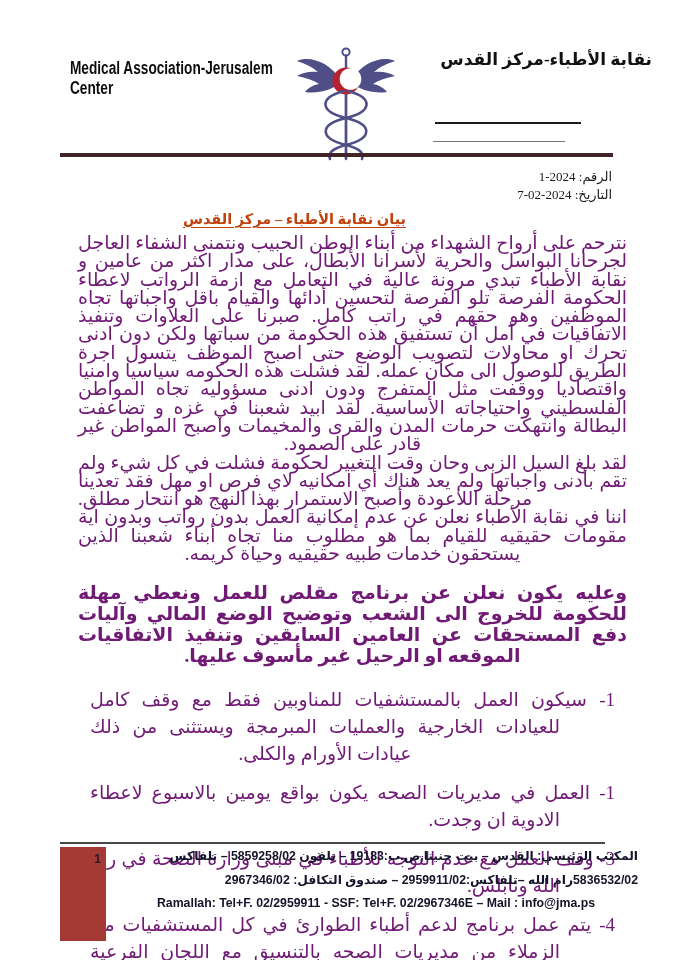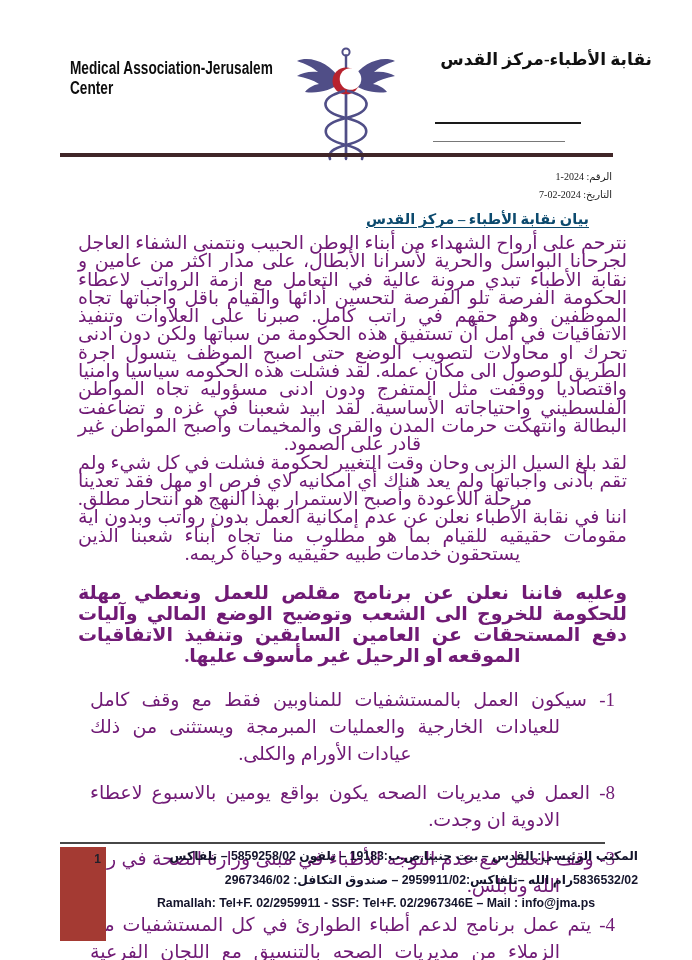--- a/index.html
+++ b/index.html
@@ -9,23 +9,23 @@
   .org-en{position:absolute;left:70px;top:59px;font-family:"Liberation Sans","DejaVu Sans",sans-serif;
           font-weight:bold;font-size:17.5px;line-height:1.12;color:#0d0d0d;
           transform:scaleX(0.78);transform-origin:left top;white-space:nowrap;}
   .logo{position:absolute;left:294px;top:45px;}
   .org-ar{position:absolute;right:40px;top:49px;font-size:17px;font-weight:bold;color:#111;direction:rtl;}
   .sig1{position:absolute;left:435px;top:122px;width:146px;height:2px;background:#1a1a1a;}
   .sig2{position:absolute;left:433px;top:141px;width:132px;height:1px;background:#787878;}
   .main-rule{position:absolute;left:60px;top:153px;width:553px;height:4px;background:#402628;}
   
   .meta{position:absolute;right:80px;top:168px;direction:rtl;text-align:right;
-        font-size:10px;line-height:18px;color:#1a1a1a;}
-  .doc-title{position:absolute;left:0;top:211px;width:589px;direction:rtl;
-        font-size:14.5px;font-weight:bold;text-decoration:underline;text-underline-offset:3px;color:#0c4a6e;}
+        font-size:13px;line-height:18px;color:#1a1a1a;}
+  .doc-title{position:absolute;left:0;top:211px;width:589px;text-align:center;direction:rtl;
+        font-size:14.5px;font-weight:bold;text-decoration:underline;text-underline-offset:3px;color:#c2410c;}
   
   .content{position:absolute;left:78px;top:234px;width:549px;direction:rtl;
            font-size:19px;line-height:18.3px;text-align:justify;color:#701a75;}
   .content p{margin:0;}
   .p-last-center{text-align-last:center;}
   .p-last-left{text-align-last:left;}
   .emphasis{margin-top:19px !important;font-weight:bold;line-height:21px;text-align-last:center;}
   .measures{margin-top:20px;padding:0 12px 0 12px;}
   .item{line-height:27px;margin-bottom:12px;padding-right:55px;text-indent:-55px;}
   .item-last-center{text-align-last:center;}
@@ -85,25 +85,25 @@
       <span>2024-02-7</span>
     </div>
   </div>
 
   <div class="doc-title">بيان نقابة الأطباء – مركز القدس</div>
 
   <div class="content">
     <p class="p-last-center">نترحم على أرواح الشهداء من أبناء الوطن الحبيب ونتمنى الشفاء العاجل لجرحانا البواسل والحرية لأسرانا الأبطال، على مدار اكثر من عامين و نقابة الأطباء تبدي مرونة عالية في التعامل مع ازمة الرواتب لاعطاء الحكومة الفرصة تلو الفرصة لتحسين أدائها والقيام باقل واجباتها تجاه الموظفين وهو حقهم في راتب كامل. صبرنا على العلاوات وتنفيذ الاتفاقيات في أمل أن تستفيق هذه الحكومة من سباتها ولكن دون ادنى تحرك او محاولات لتصويب الوضع حتى اصبح الموظف يتسول اجرة الطريق للوصول الى مكان عمله. لقد فشلت هذه الحكومه سياسيا وامنيا واقتصاديا ووقفت مثل المتفرج ودون ادنى مسؤوليه تجاه المواطن الفلسطيني واحتياجاته الأساسية. لقد ابيد شعبنا في غزه و تضاعفت البطالة وانتهكت حرمات المدن والقرى والمخيمات واصبح المواطن غير قادر على الصمود.</p>
     <p class="p-last-left">لقد بلغ السيل الزبى وحان وقت التغيير لحكومة فشلت في كل شيء ولم تقم بأدنى واجباتها ولم يعد هناك أي امكانيه لاي فرص او مهل فقد تعدينا مرحلة اللاعودة وأصبح الاستمرار بهذا النهج هو انتحار مطلق.</p>
     <p class="p-last-center">اننا في نقابة الأطباء نعلن عن عدم إمكانية العمل بدون رواتب وبدون اية مقومات حقيقيه للقيام بما هو مطلوب منا تجاه أبناء شعبنا الذين يستحقون خدمات طبيه حقيقيه وحياة كريمه.</p>
-    <p class="emphasis">وعليه فاننا نعلن عن برنامج مقلص للعمل ونعطي مهلة للحكومة للخروج الى الشعب وتوضيح الوضع المالي وآليات دفع المستحقات عن العامين السابقين وتنفيذ الاتفاقيات الموقعه او الرحيل غير مأسوف عليها.</p>
+    <p class="emphasis">وعليه يكون نعلن عن برنامج مقلص للعمل ونعطي مهلة للحكومة للخروج الى الشعب وتوضيح الوضع المالي وآليات دفع المستحقات عن العامين السابقين وتنفيذ الاتفاقيات الموقعه او الرحيل غير مأسوف عليها.</p>
 
     <div class="measures">
       <div class="item item-last-center">1- سيكون العمل بالمستشفيات للمناوبين فقط مع وقف كامل للعيادات الخارجية والعمليات المبرمجة ويستثنى من ذلك عيادات الأورام والكلى.</div>
-      <div class="item">8- العمل في مديريات الصحه يكون بواقع يومين بالاسبوع لاعطاء الادوية ان وجدت.</div>
+      <div class="item">1- العمل في مديريات الصحه يكون بواقع يومين بالاسبوع لاعطاء الادوية ان وجدت.</div>
       <div class="item">3- وقف العمل مع عدم التوجه للأطباء في مبنى وزارة الصحة في رام الله ونابلس.</div>
       <div class="item item-last-right">4- يتم عمل برنامج لدعم أطباء الطوارئ في كل المستشفيات من الزملاء من مديريات الصحه بالتنسيق مع اللجان الفرعية للنقابه.</div>
       <div class="item">5-العمل بقسم التحويلات يكون بواقع يومين أسبوعيا مع وضع اليه لانجاز التحويلات الطارئة.</div>
     </div>
   </div>
 
   <div class="footer-rule"></div>
   <div class="pagenum-box">
     <span class="pagenum">1</span>
   </div>

